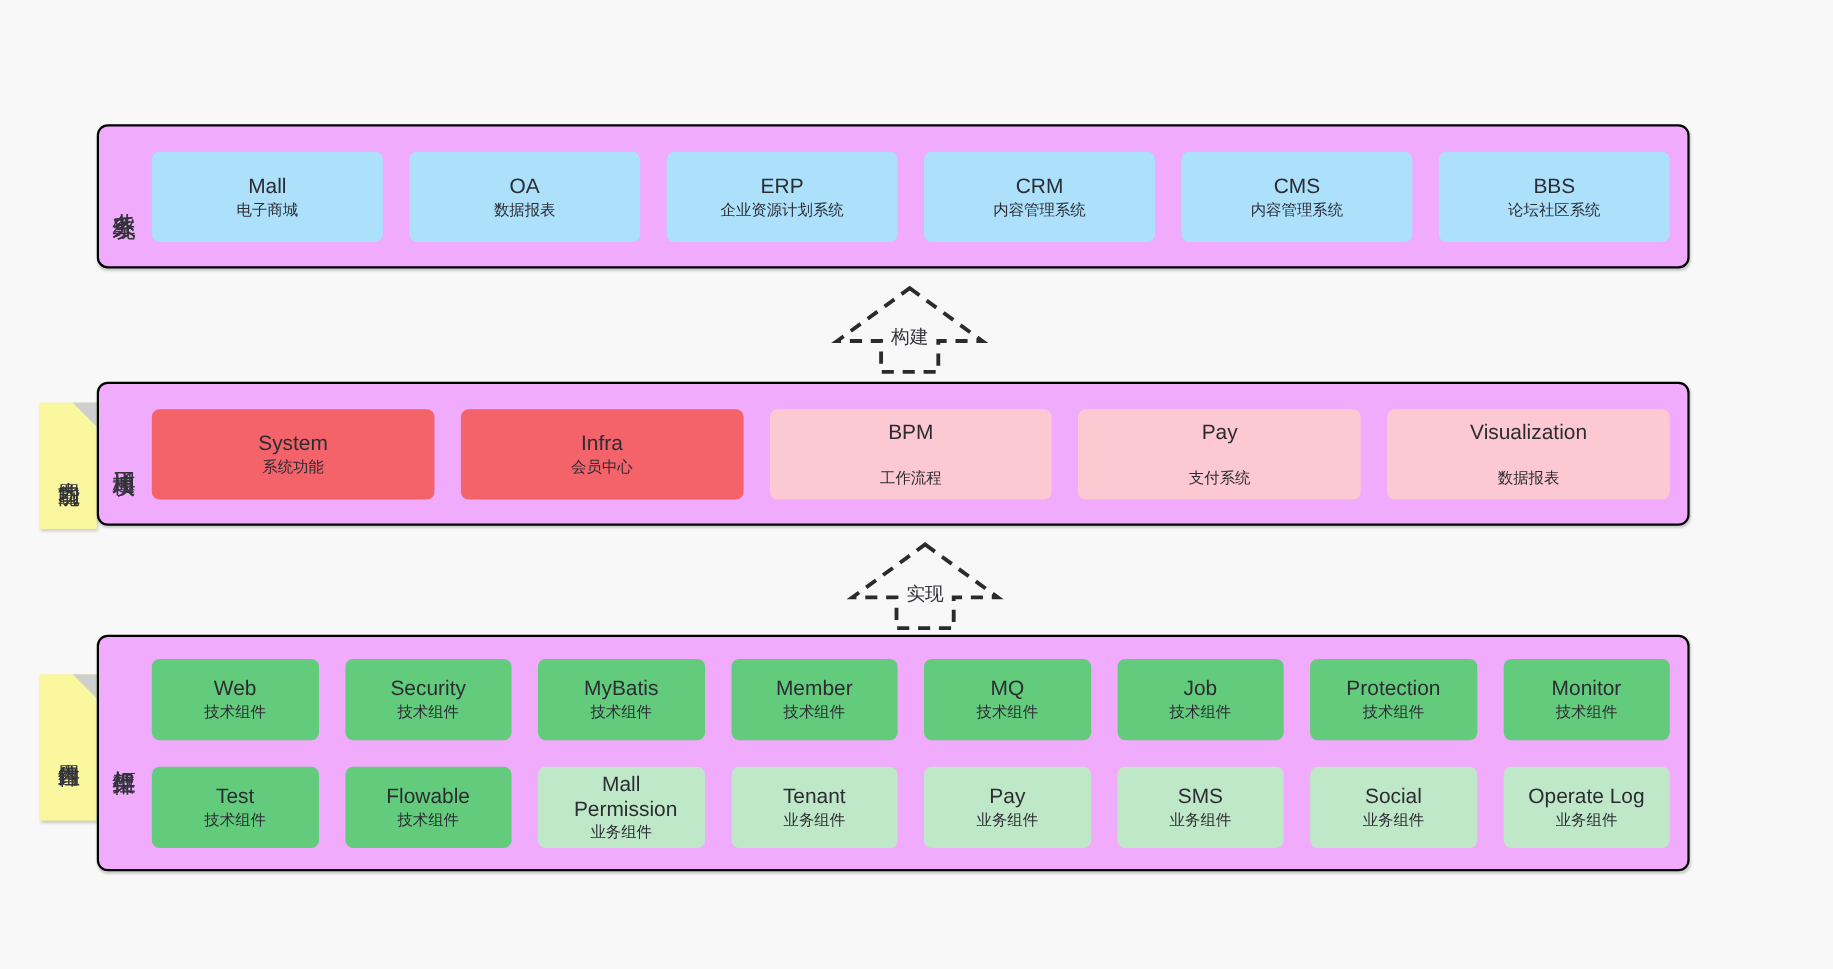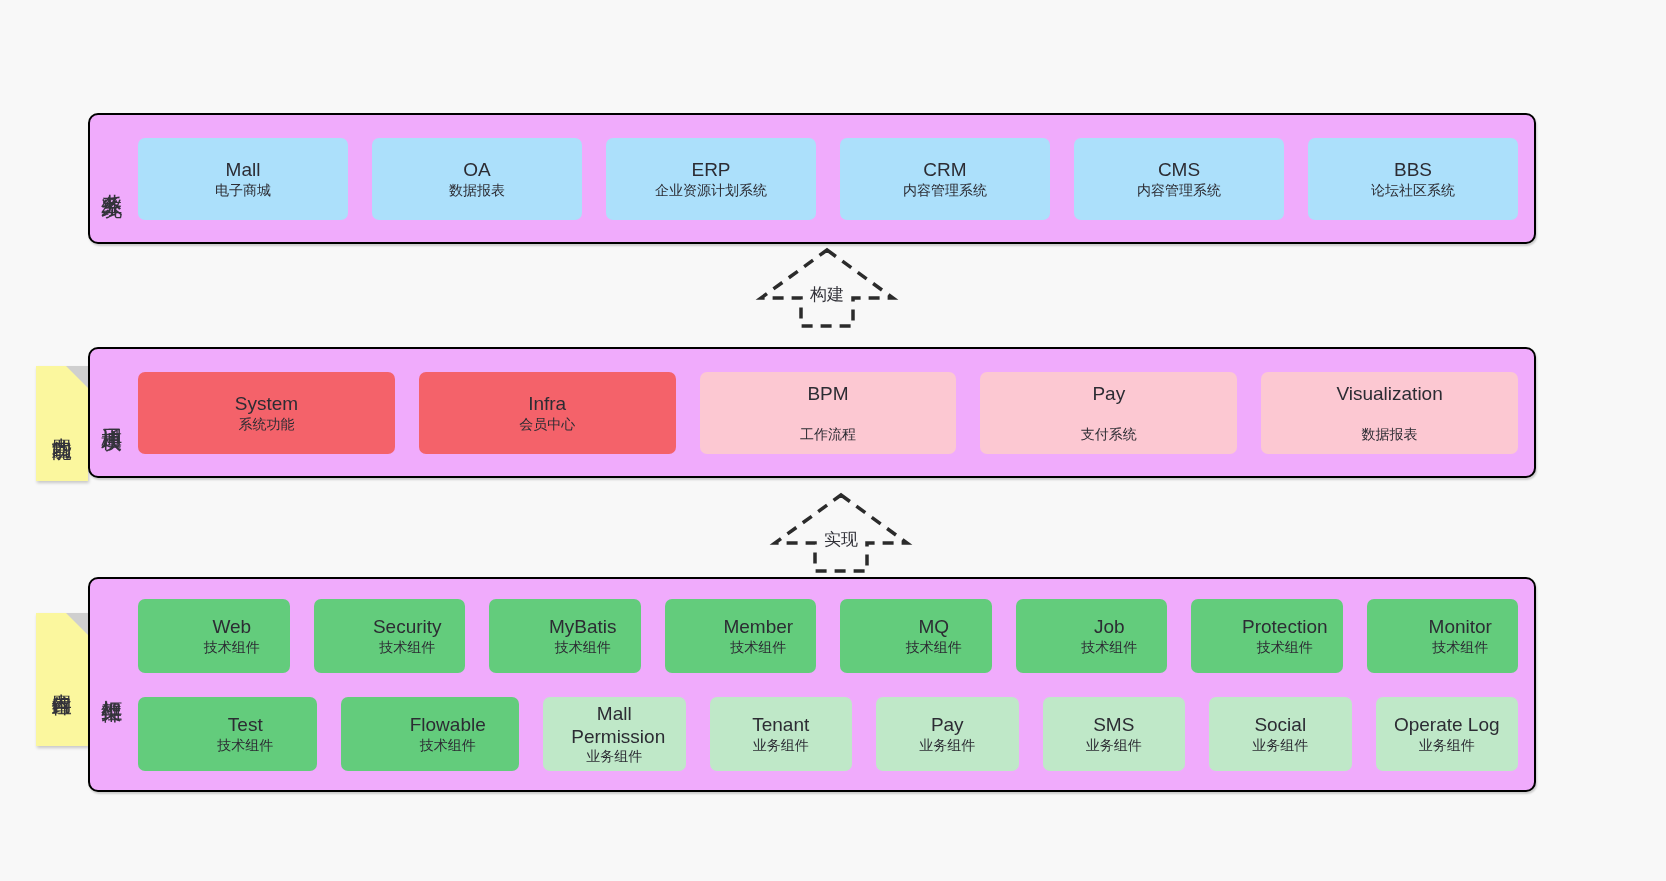--- a/index.html
+++ b/index.html
@@ -62,21 +62,21 @@
     text-align: center;
     font-size: 19px;
     line-height: 1.22;
     padding: 6px 4px;
     color: #2c2c33;
   }
   .card .t2 { font-size: 14px; }
   .blue       { background: #ace0fb; }
   .red        { background: #f4626a; text-align: right; }
   .pink       { background: #fcc8d2; gap: 20px; }
-  .green-dark { background: #63cc7c; padding-left: 40px; }
+  .green-dark { background: #63cc7c; }
   .green-lite { background: #bfe8c8; }
 
   .h-biz  { height: 82px; }
   .h-mod  { height: 82px; }
   .h-comp { height: 74px; }
 
   
   .tab {
     position: absolute;
     width: 52px;
@@ -145,21 +145,21 @@
           <div class="t2">内容管理系统</div>
         </div>
         <div class="card blue h-biz">
           <div class="t1">BBS</div>
           <div class="t2">论坛社区系统</div>
         </div>
       </div>
     </div>
   </div>
 
-  <div class="arrow" style="left:757px; top:246px; width:140px; height:84px;">
+  <div class="arrow" style="left:757px; top:258px; width:140px; height:84px;">
     <svg width="140" height="84" viewBox="0 0 140 84" fill="none">
       <path d="M70 4 L136 52 L96 52 L96 80 L44 80 L44 52 L4 52 Z" stroke="#2b2b2b" stroke-width="3.5" fill="#f8f8f8" stroke-dasharray="11 8" stroke-linejoin="miter"></path>
     </svg>
     <div class="arrow-label" style="bottom:24px;">构建</div>
   </div>
 
   <div class="tab" style="left:36px; top:366px; width:52px; height:115px;">
     <span>内置功能</span>
   </div>
 

